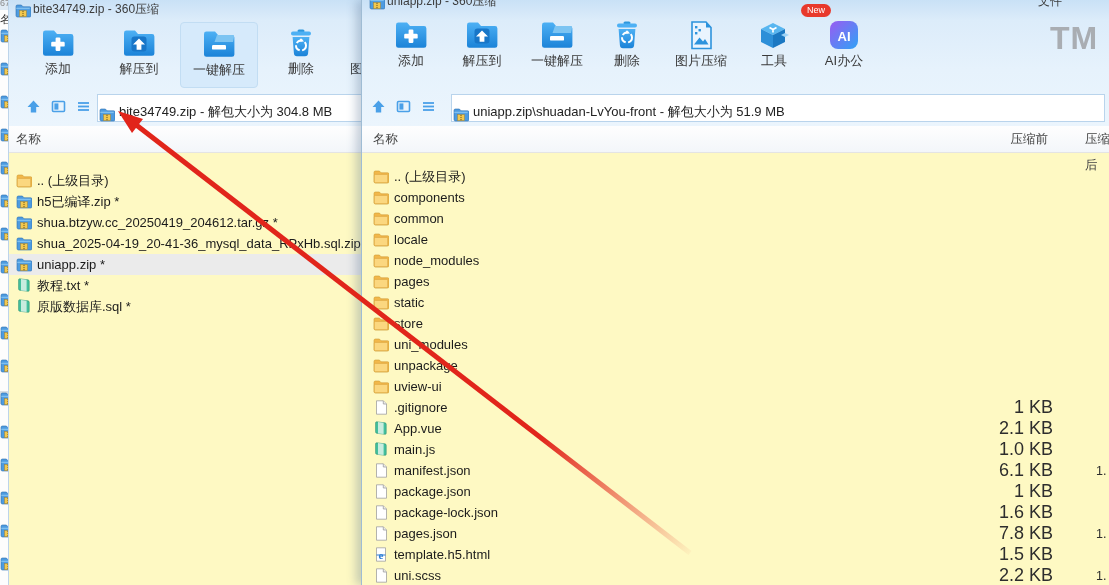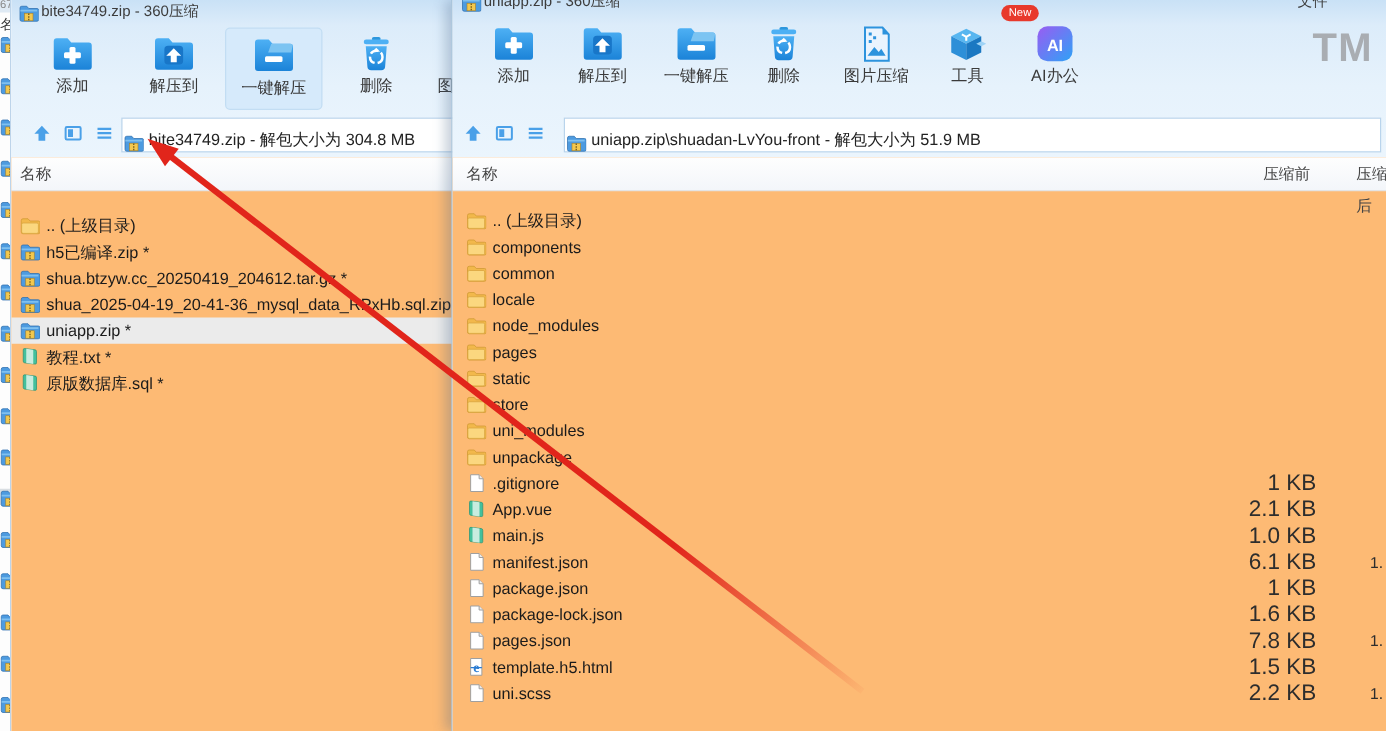--- a/index.html
+++ b/index.html
@@ -46,21 +46,21 @@
   #left-window .pathbar-icons{left:17px;top:99px;}
   #right-window .pathbar-icons{left:9px;top:99px;}
   .pico{width:15px;height:15px;}
   .pathbox{position:absolute;top:94px;height:26px;background:#fff;border:1px solid #b9d4ec;
            display:flex;align-items:flex-end;padding:0 1px;font-size:13px;color:#222;white-space:nowrap;}
   #left-window .pathbox{left:88px;width:280px;}
   #right-window .pathbox{left:89px;width:650px;}
   .pathbox .ticon{width:15px;height:14px;margin-right:5px;flex:none;}
 
   
-  .listarea{position:absolute;left:0;right:0;top:126px;bottom:0;background:#fdba74;}
+  .listarea{position:absolute;left:0;right:0;top:126px;bottom:0;background:#fef9c3;}
   .lheader{position:absolute;left:0;right:0;top:0;height:26px;line-height:26px;
            background:linear-gradient(#fefefe,#f3f6fa);border-bottom:1px solid #e4e4e4;
            font-size:12.5px;color:#444;}
   #left-window .lheader .hname{padding-left:7px;}
   #right-window .lheader .hname{padding-left:11px;}
   .hbefore{position:absolute;left:540px;width:146px;text-align:right;top:0;}
   .hafter{position:absolute;left:723px;top:0;}
   .rows{position:absolute;left:0;right:0;margin-top:14px;}
   #left-window .rows{top:30px;}
   #right-window .rows{top:26px;}
@@ -581,20 +581,29 @@
           <span class="ficon"><svg viewBox="0 0 16 15" width="16" height="15">
               <path d="M1 3.4 q0-1.4 1.4-1.4 h4 l1.6 1.8 h6.6 q1.4 0 1.4 1.4 v7.4 q0 1.4-1.4 1.4 H2.4 Q1 14 1 12.6 Z" fill="#f2b84b" stroke="#cf9a33" stroke-width="0.6"></path>
               <rect x="1.3" y="5.4" width="13.4" height="8.3" rx="1.1" fill="#fbd77f" stroke="#d8a33e" stroke-width="0.6"></rect>
             </svg></span>
           <span class="fname">unpackage</span>
           <span class="fbefore"></span>
           <span class="fafter"></span>
         </div>
         <div class="frow">
           <span class="ficon"><svg viewBox="0 0 16 15" width="16" height="15">
+              <path d="M1 3.4 q0-1.4 1.4-1.4 h4 l1.6 1.8 h6.6 q1.4 0 1.4 1.4 v7.4 q0 1.4-1.4 1.4 H2.4 Q1 14 1 12.6 Z" fill="#f2b84b" stroke="#cf9a33" stroke-width="0.6"></path>
+              <rect x="1.3" y="5.4" width="13.4" height="8.3" rx="1.1" fill="#fbd77f" stroke="#d8a33e" stroke-width="0.6"></rect>
+            </svg></span>
+          <span class="fname">uview-ui</span>
+          <span class="fbefore"></span>
+          <span class="fafter"></span>
+        </div>
+        <div class="frow">
+          <span class="ficon"><svg viewBox="0 0 16 15" width="16" height="15">
               <path d="M3.5 0.8 h6.8 l3.2 3.2 v10.2 H3.5 Z" fill="#fff" stroke="#9f9f9f" stroke-width="0.8"></path>
               <path d="M10.3 0.8 v3.2 h3.2" fill="#ececec" stroke="#9f9f9f" stroke-width="0.8"></path>
             </svg></span>
           <span class="fname">.gitignore</span>
           <span class="fbefore">1 KB</span>
           <span class="fafter"></span>
         </div>
         <div class="frow">
           <span class="ficon"><svg viewBox="0 0 16 15" width="16" height="15">
               <g transform="skewY(7)">

